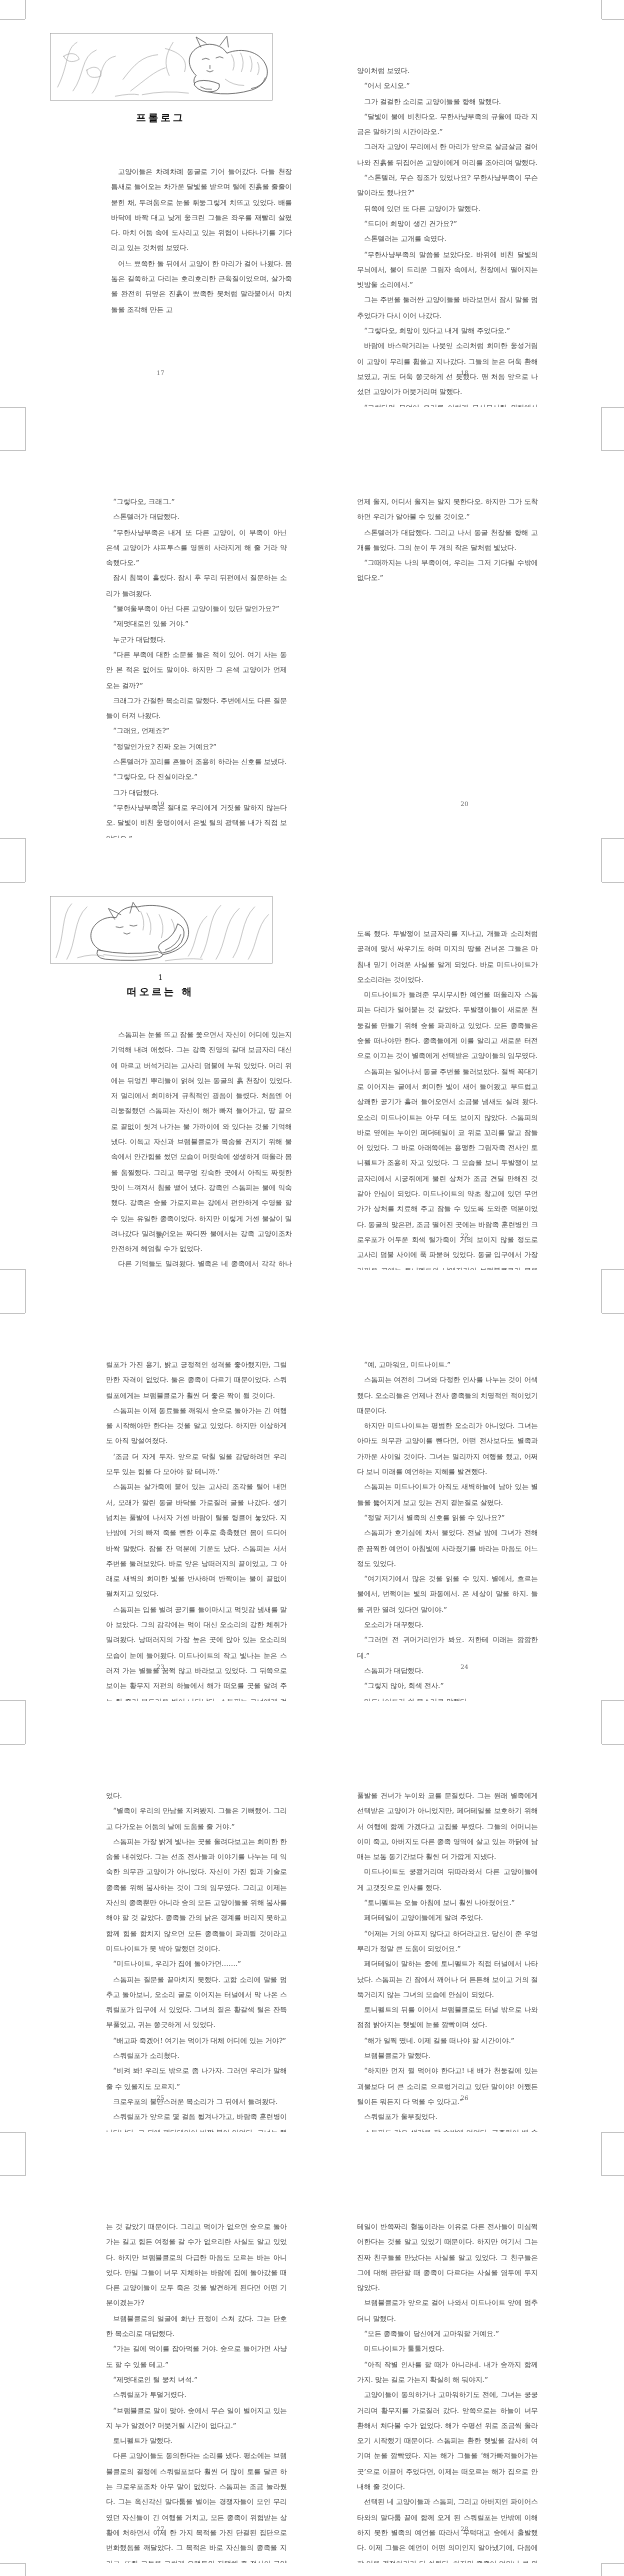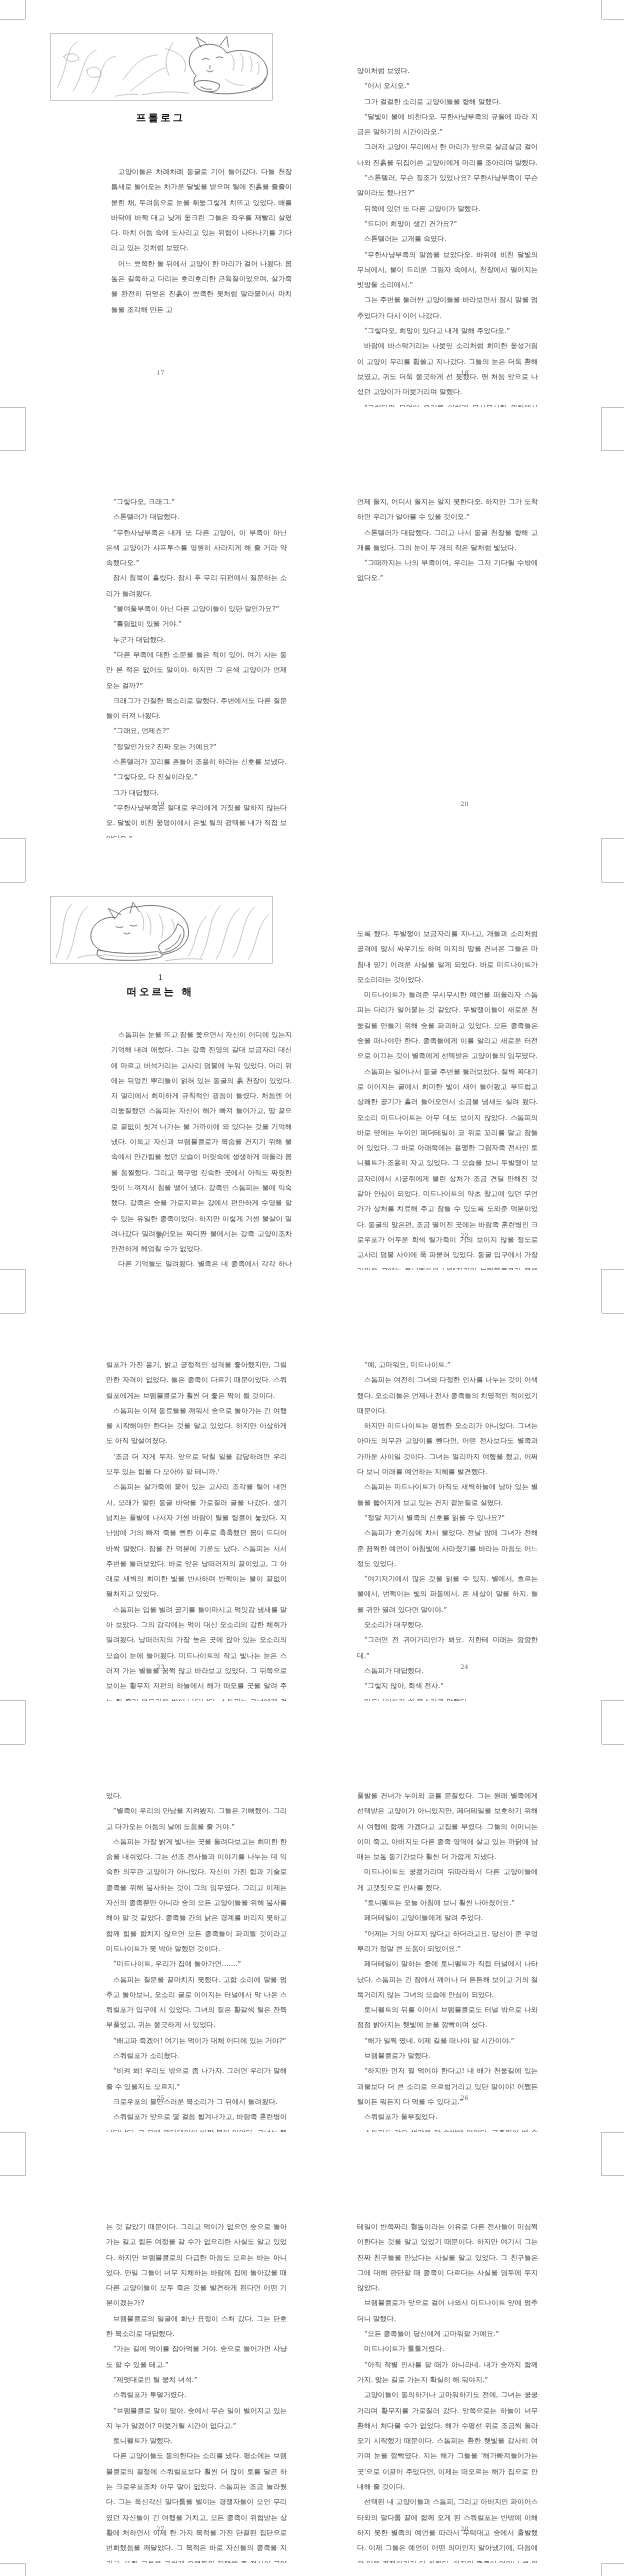--- a/index.html
+++ b/index.html
@@ -79,21 +79,21 @@
   </div>
 
   <div class="spread" style="top:450px">
     <div class="page left">
       <div class="text-col">
           <p class="para">“그렇다오, 크래그.”</p>
           <p class="para">스톤텔러가 대답했다.</p>
           <p class="para">“무한사냥부족은 내게 또 다른 고양이, 이 부족이 아닌 은색 고양이가 샤프투스를 영원히 사라지게 해 줄 거라 약속했다오.”</p>
           <p class="para">잠시 침묵이 흘렀다. 잠시 후 무리 뒤편에서 질문하는 소리가 들려왔다.</p>
           <p class="para">“물여울부족이 아닌 다른 고양이들이 있단 말인가요?”</p>
-          <p class="para">“틀림없이 있을 거야.”</p>
+          <p class="para">“제멋대로인 있을 거야.”</p>
           <p class="para">누군가 대답했다.</p>
           <p class="para">“다른 부족에 대한 소문을 들은 적이 있어. 여기 사는 동안 본 적은 없어도 말이야. 하지만 그 은색 고양이가 언제 오는 걸까?”</p>
           <p class="para">크래그가 간절한 목소리로 말했다. 주변에서도 다른 질문들이 터져 나왔다.</p>
           <p class="para">“그래요, 언제죠?”</p>
           <p class="para">“정말인가요? 진짜 오는 거예요?”</p>
           <p class="para">스톤텔러가 꼬리를 흔들어 조용히 하라는 신호를 보냈다.</p>
           <p class="para">“그렇다오, 다 진실이라오.”</p>
           <p class="para">그가 대답했다.</p>
           <p class="para">“무한사냥부족은 절대로 우리에게 거짓을 말하지 않는다오. 달빛이 비친 웅덩이에서 은빛 털의 광택을 내가 직접 보았다오.”</p>
         </div>

